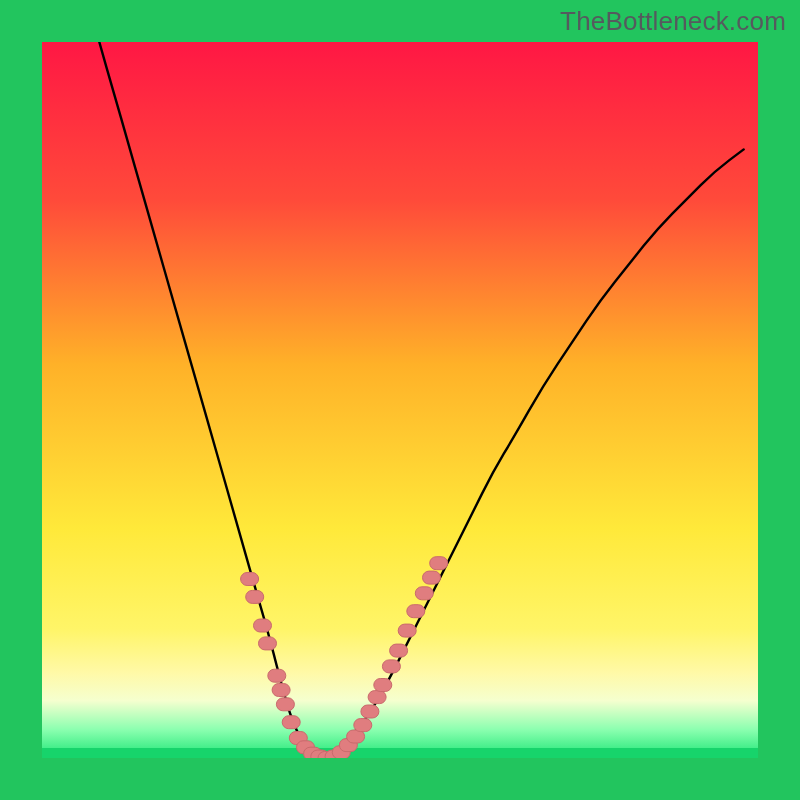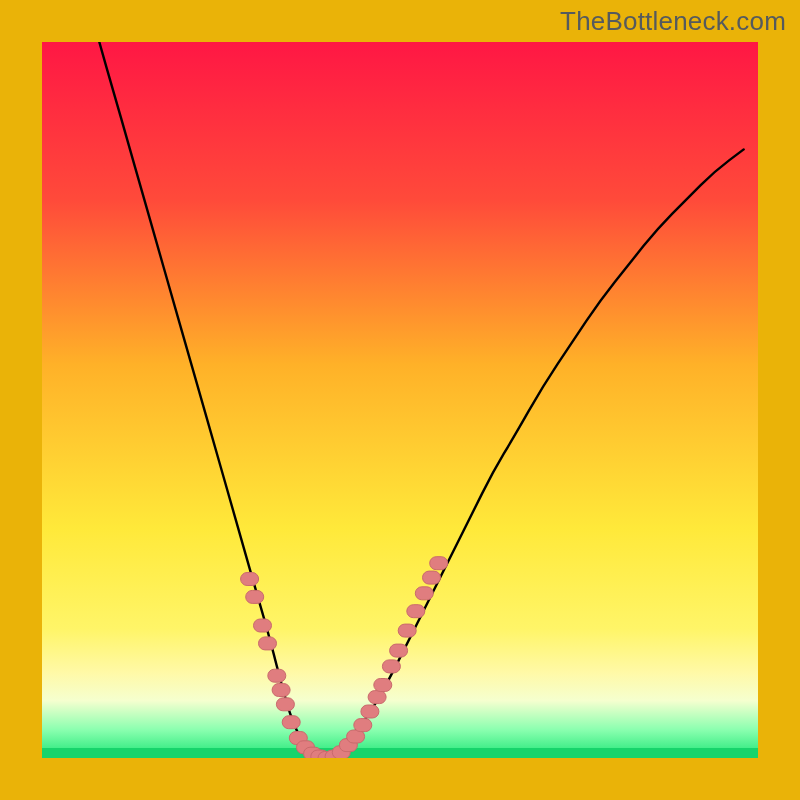--- a/index.html
+++ b/index.html
@@ -8,21 +8,21 @@
     width: 800px;
     height: 800px;
     background: #000;
     font-family: Arial, Helvetica, sans-serif;
     overflow: hidden;
   }
   .frame {
     position: relative;
     width: 800px;
     height: 800px;
-    background: #eab308;
+    background: #22c55e;
   }
   .watermark {
     position: absolute;
     top: 6px;
     right: 14px;
     font-size: 26px;
     font-weight: 500;
     color: #555a5e;
     letter-spacing: 0.2px;
     user-select: none;

